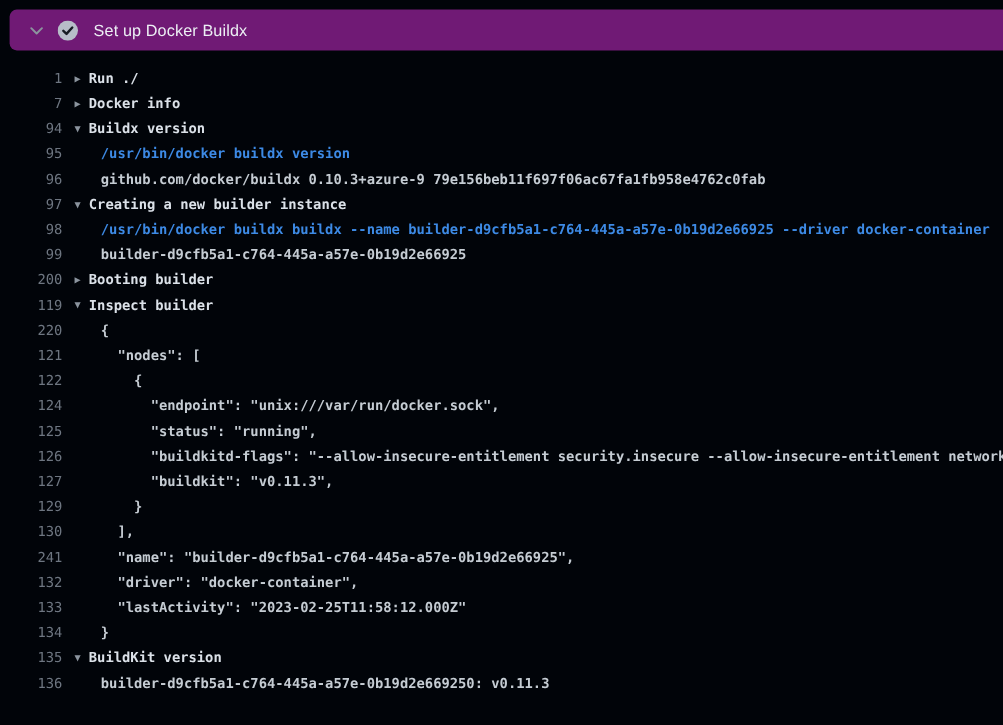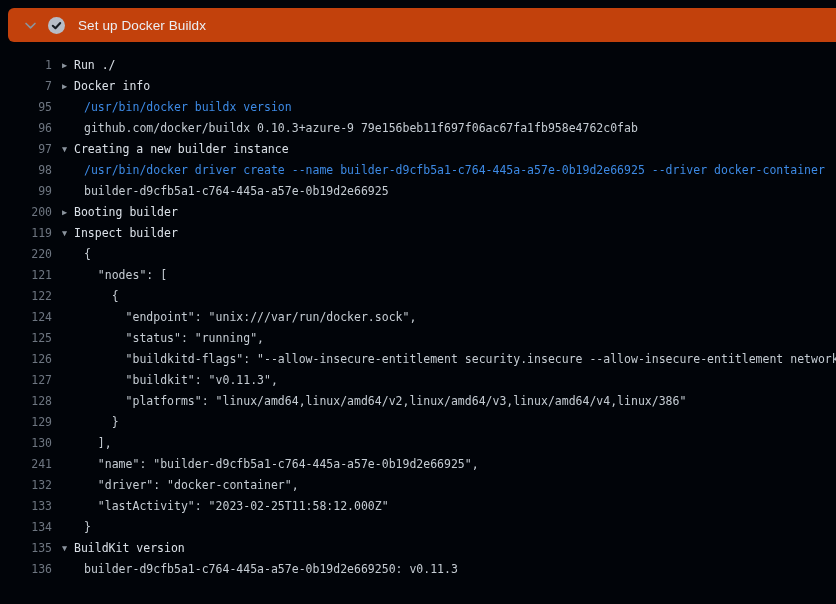--- a/index.html
+++ b/index.html
@@ -5,21 +5,21 @@
   * { margin:0; padding:0; box-sizing:border-box; }
   html,body { background:#010409; }
   .viewport {
     position:relative; width:836px; height:604px;
     background:#010409; overflow:hidden;
     font-family:"Liberation Sans", sans-serif;
   }
   
   .step-header {
     position:absolute; top:8px; left:8px; right:0; height:34px;
-    background:#c2410c; border-radius:6px 0 0 6px;
+    background:#701a75; border-radius:6px 0 0 6px;
     display:flex; align-items:center; cursor:pointer;
   }
   .chev { margin-left:15px; width:14px; height:14px; flex:none; display:flex; align-items:center; justify-content:center; }
   .check-wrap { margin-left:11px; width:17px; height:17px; flex:none; }
   .step-title {
     margin-left:13px; color:#eceff4; font-size:13.5px; font-weight:500;
     letter-spacing:.1px;
   }
   
   .log {
@@ -27,26 +27,26 @@
     padding-top:13px;
     font-family:"DejaVu Sans Mono","Liberation Mono",monospace;
     font-size:11.5px; overflow:hidden;
   }
   .row { display:flex; height:21px; line-height:21px; white-space:pre; }
   .num {
     flex:none; width:52px; text-align:right; color:#6e7681;
     cursor:pointer; user-select:none;
   }
   .content { flex:1; padding-left:10px; overflow:hidden; }
-  .row.group .content { cursor:pointer; color:#dbe1e8; }
+  .row.group .content { cursor:pointer; color:#dbe1e8;font-weight:bold; }
   .marker {
     display:inline-block; width:12px; color:#8b949e; font-size:8.5px;
     vertical-align:1px;
   }
-  .row.output .content, .row.command .content { padding-left:32px; }
+  .row.output .content, .row.command .content { padding-left:32px;font-weight:bold; }
   .row.output .content { color:#c5ccd3; }
   .row.command .content { color:#3d8ae5; }
 </style>
 </head>
 <body>
 
 <div class="viewport">
 
   <div class="step-header">
     <span class="chev">
@@ -65,35 +65,39 @@
 
   <div class="log">
       <div class="row group">
       <span class="num">1</span>
       <span class="content"><span class="marker">▶</span><span>Run ./</span></span>
     </div>
       <div class="row group">
       <span class="num">7</span>
       <span class="content"><span class="marker">▶</span><span>Docker info</span></span>
     </div>
+      <div class="row group">
+      <span class="num">94</span>
+      <span class="content"><span class="marker">▼</span><span>Buildx version</span></span>
+    </div>
       <div class="row command">
       <span class="num">95</span>
       <span class="content">/usr/bin/docker buildx version</span>
     </div>
       <div class="row output">
       <span class="num">96</span>
       <span class="content">github.com/docker/buildx 0.10.3+azure-9 79e156beb11f697f06ac67fa1fb958e4762c0fab</span>
     </div>
       <div class="row group">
       <span class="num">97</span>
       <span class="content"><span class="marker">▼</span><span>Creating a new builder instance</span></span>
     </div>
       <div class="row command">
       <span class="num">98</span>
-      <span class="content">/usr/bin/docker driver create --name builder-d9cfb5a1-c764-445a-a57e-0b19d2e66925 --driver docker-container</span>
+      <span class="content">/usr/bin/docker buildx buildx --name builder-d9cfb5a1-c764-445a-a57e-0b19d2e66925 --driver docker-container</span>
     </div>
       <div class="row output">
       <span class="num">99</span>
       <span class="content">builder-d9cfb5a1-c764-445a-a57e-0b19d2e66925</span>
     </div>
       <div class="row group">
       <span class="num">200</span>
       <span class="content"><span class="marker">▶</span><span>Booting builder</span></span>
     </div>
       <div class="row group">
@@ -122,24 +126,20 @@
     </div>
       <div class="row output">
       <span class="num">126</span>
       <span class="content">      "buildkitd-flags": "--allow-insecure-entitlement security.insecure --allow-insecure-entitlement network.host",</span>
     </div>
       <div class="row output">
       <span class="num">127</span>
       <span class="content">      "buildkit": "v0.11.3",</span>
     </div>
       <div class="row output">
-      <span class="num">128</span>
-      <span class="content">      "platforms": "linux/amd64,linux/amd64/v2,linux/amd64/v3,linux/amd64/v4,linux/386"</span>
-    </div>
-      <div class="row output">
       <span class="num">129</span>
       <span class="content">    }</span>
     </div>
       <div class="row output">
       <span class="num">130</span>
       <span class="content">  ],</span>
     </div>
       <div class="row output">
       <span class="num">241</span>
       <span class="content">  "name": "builder-d9cfb5a1-c764-445a-a57e-0b19d2e66925",</span>

